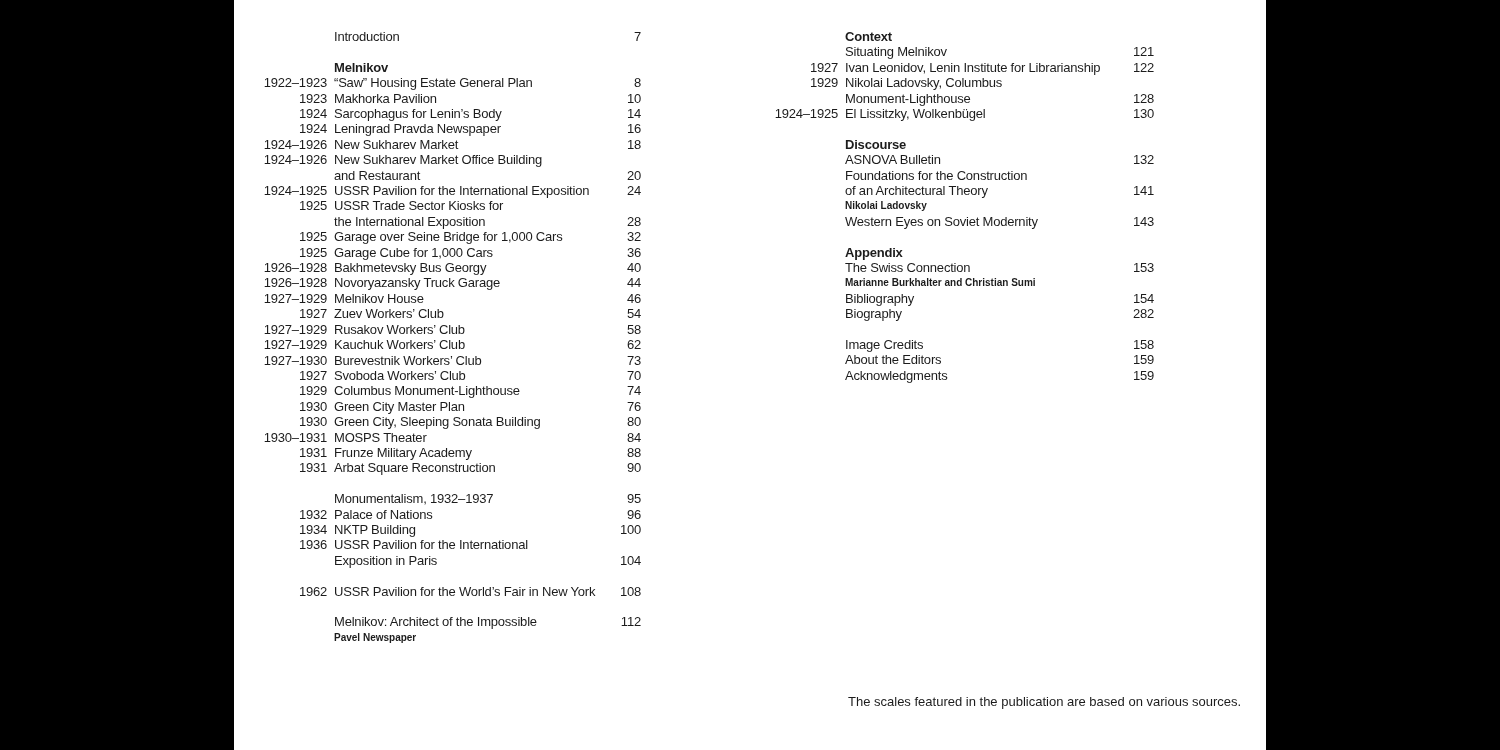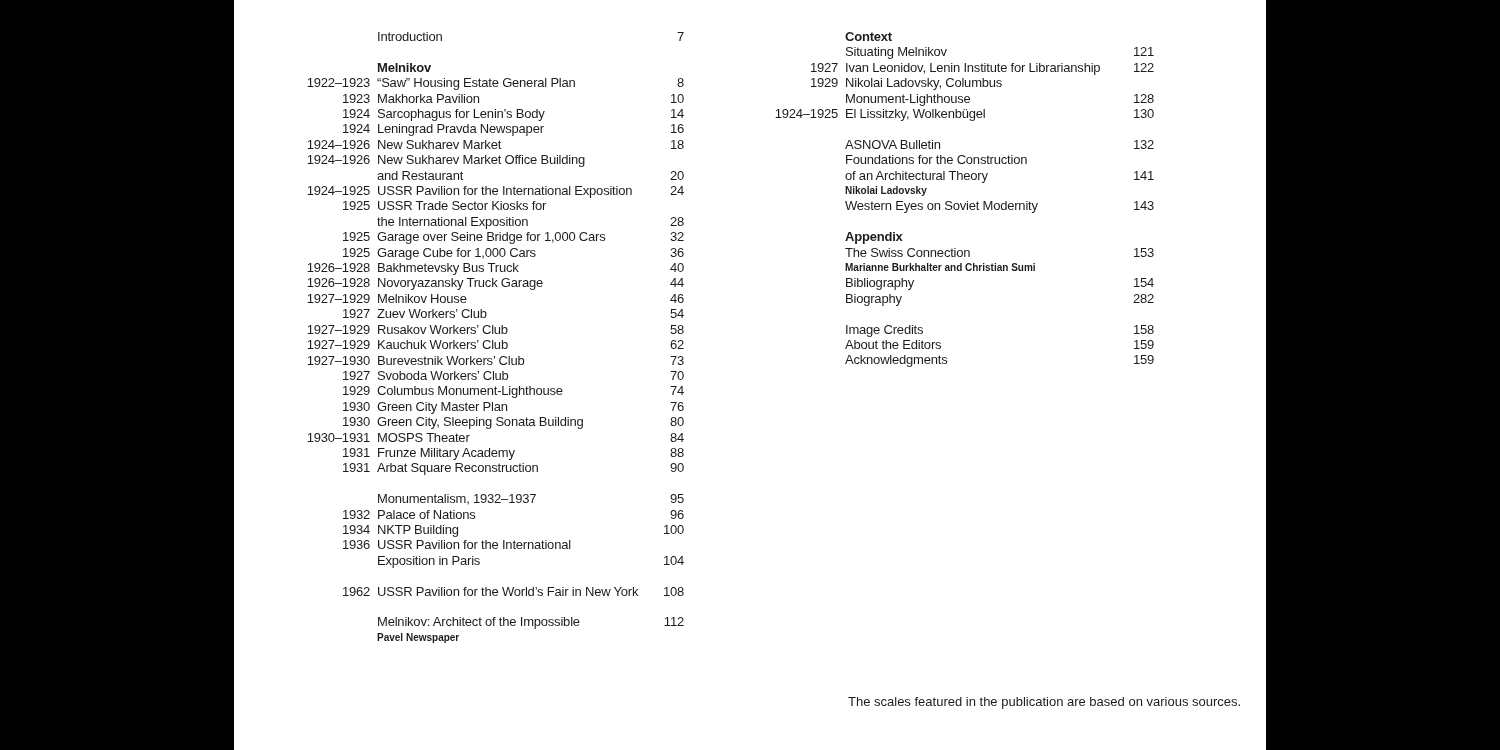--- a/index.html
+++ b/index.html
@@ -29,21 +29,21 @@
     top: 0;
     width: 1032px;
     height: 750px;
     background: #ffffff;
     color: #1c1c1c;
   }
   .toc-col {
     position: absolute;
     top: 29px;
   }
-  .toc-col.left  { left: 16px;   width: 406px; padding-left: 28px; }
+  .toc-col.left  { left: 1px;   width: 406px; }
   .toc-col.right { left: 512px; width: 408px; }
   .row {
     display: flex;
     align-items: baseline;
     font-size: 13px;
     letter-spacing: -0.2px;
     line-height: 15.4px;
     min-height: 15.4px;
     color: #1c1c1c;
     white-space: nowrap;
@@ -154,21 +154,21 @@
         <span class="title">Garage over Seine Bridge for 1,000 Cars</span>
         <span class="page">32</span>
       </div>
       <div class="row">
         <span class="year">1925</span>
         <span class="title">Garage Cube for 1,000 Cars</span>
         <span class="page">36</span>
       </div>
       <div class="row">
         <span class="year">1926–1928</span>
-        <span class="title">Bakhmetevsky Bus Truck</span>
+        <span class="title">Bakhmetevsky Bus Georgy</span>
         <span class="page">40</span>
       </div>
       <div class="row">
         <span class="year">1926–1928</span>
         <span class="title">Novoryazansky Truck Garage</span>
         <span class="page">44</span>
       </div>
       <div class="row">
         <span class="year">1927–1929</span>
         <span class="title">Melnikov House</span>
@@ -298,20 +298,25 @@
         <span class="year"></span>
         <span class="title">Monument-Lighthouse</span>
         <span class="page">128</span>
       </div>
       <div class="row">
         <span class="year">1924–1925</span>
         <span class="title">El Lissitzky, Wolkenbügel</span>
         <span class="page">130</span>
       </div>
       <div class="row gap"></div>
+      <div class="row bold">
+        <span class="year"></span>
+        <span class="title">Discourse</span>
+        <span class="page"></span>
+      </div>
       <div class="row">
         <span class="year"></span>
         <span class="title">ASNOVA Bulletin</span>
         <span class="page">132</span>
       </div>
       <div class="row">
         <span class="year"></span>
         <span class="title">Foundations for the Construction</span>
         <span class="page"></span>
       </div>

